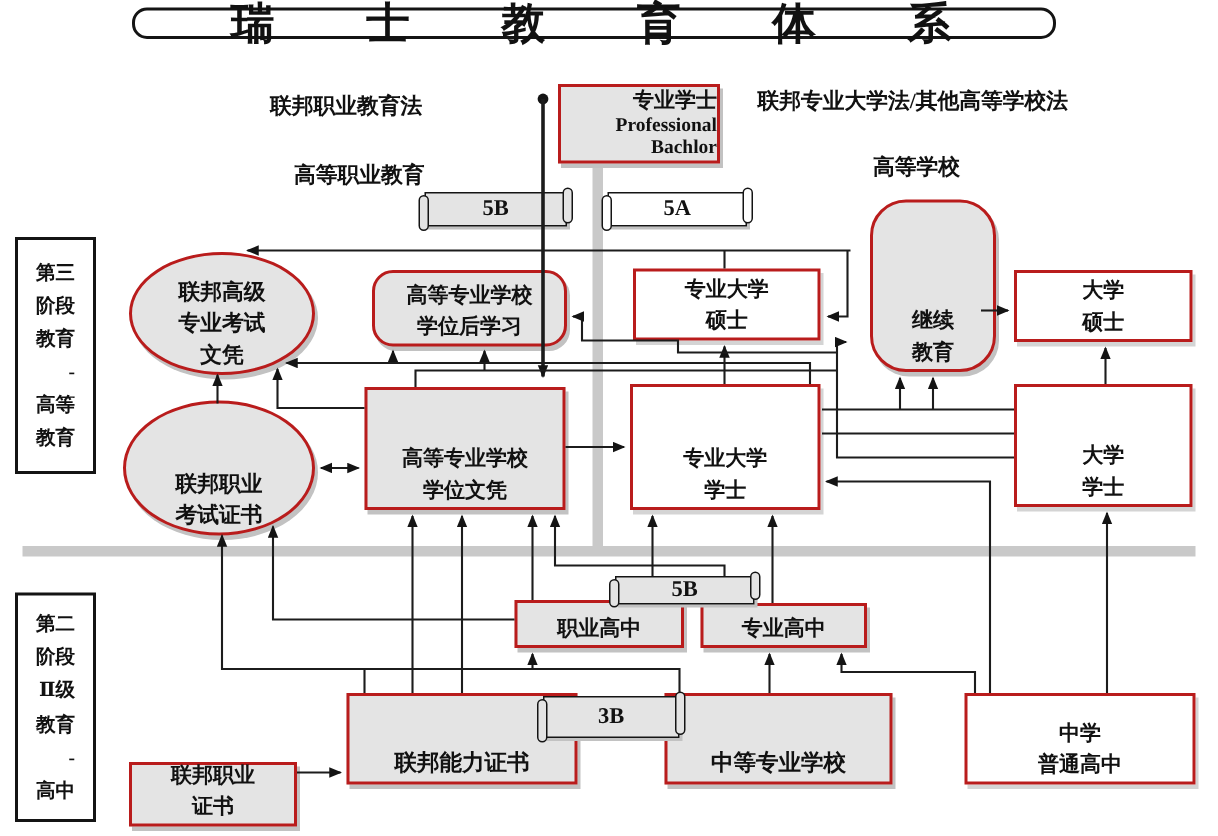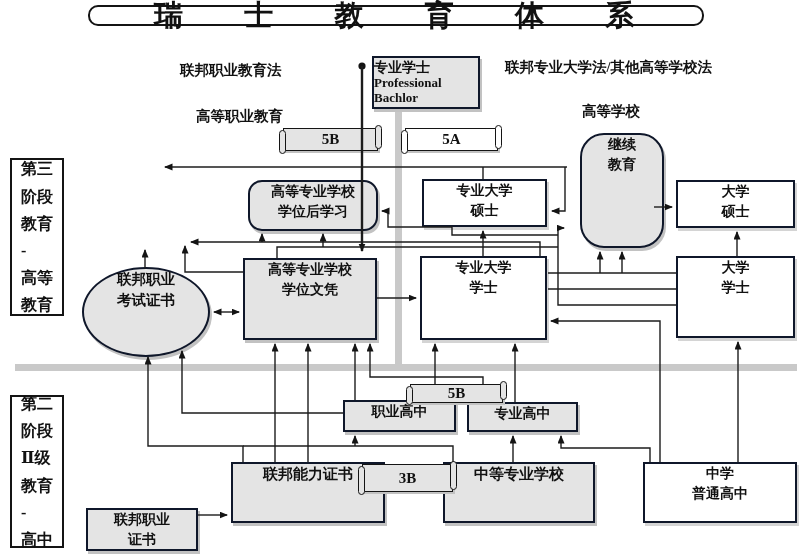--- a/index.html
+++ b/index.html
@@ -5,43 +5,43 @@
   html,body{margin:0;padding:0;background:#ffffff;}
   #canvas{
     position:relative;width:812px;height:557px;background:#ffffff;overflow:hidden;
     font-family:"Liberation Serif","DejaVu Serif",serif;color:#111;
   }
   .abs{position:absolute;box-sizing:border-box;}
   
   .divider{background:#c9c9c9;z-index:0;}
   
   .node{
-    border:2px solid #0f172a;background:#ffffff;z-index:2;
-    display:flex;align-items:flex-start;justify-content:center;text-align:center;
+    border:2px solid #b91c1c;background:#ffffff;z-index:2;
+    display:flex;align-items:flex-end;justify-content:center;text-align:center;
     font-weight:bold;font-size:14px;line-height:1.45;white-space:pre-line;
   }
   .gray{background:#e4e4e4;box-shadow:2px 3px 0 #c2c2c2;}
   .whitebox{box-shadow:2px 3px 0 #d4d4d4;}
   .round14{border-radius:14px;}
   .round22{border-radius:24px;border-width:2.5px;}
   .ellipse{border-radius:50%;border-width:2.5px;z-index:2;}
   
   .titlebox{
     border:2.2px solid #141414;border-radius:10px;background:#fff;z-index:2;
     display:flex;align-items:center;justify-content:center;
     font-size:29px;font-weight:bold;letter-spacing:18px;word-spacing:18px;
     padding-left:14px;
   }
   
   .lbl{font-weight:bold;font-size:14.5px;white-space:nowrap;z-index:2;}
   
   .stage{
     border:2px solid #141414;background:#fff;z-index:2;
-    display:flex;align-items:center;justify-content:center;text-align:left;
-    font-weight:bold;font-size:16px;line-height:1.7;white-space:pre-line;
+    display:flex;align-items:center;justify-content:center;text-align:right;
+    font-weight:bold;font-size:13px;line-height:1.7;white-space:pre-line;
   }
   
   .scroll{
     border:1.8px solid #141414;z-index:3;
     display:flex;align-items:center;justify-content:center;
     font-weight:bold;font-size:15px;background:#e4e4e4;box-shadow:2px 2px 0 #c2c2c2;
   }
   .scroll.white{background:#ffffff;}
   .scroll::before,.scroll::after{
     content:"";position:absolute;width:7px;border:1.6px solid #141414;border-radius:4px;
@@ -85,20 +85,23 @@
 -
 高等
 教育</div>
   <div class="abs stage" style="left:10px;top:395px;width:54px;height:153px;">第二
 阶段
 Ⅱ级
 教育
 -
 高中</div>
 
+  <div class="abs node gray ellipse" style="left:86px;top:168px;width:124px;height:82px;font-size:14.5px;">联邦高级
+专业考试
+文凭</div>
   <div class="abs node gray round14" style="left:248px;top:180px;width:130px;height:51px;">高等专业学校
 学位后学习</div>
   <div class="abs node whitebox" style="left:422px;top:179px;width:125px;height:48px;">专业大学
 硕士</div>
   <div class="abs node gray round22" style="left:568px;top:133px;width:84px;height:115px;margin-left:12px;">继续
 教育</div>
   <div class="abs node whitebox" style="left:676px;top:180px;width:119px;height:48px;">大学
 硕士</div>
 
   <div class="abs node gray ellipse" style="left:82px;top:267px;width:128px;height:90px;font-size:14.5px;">联邦职业

